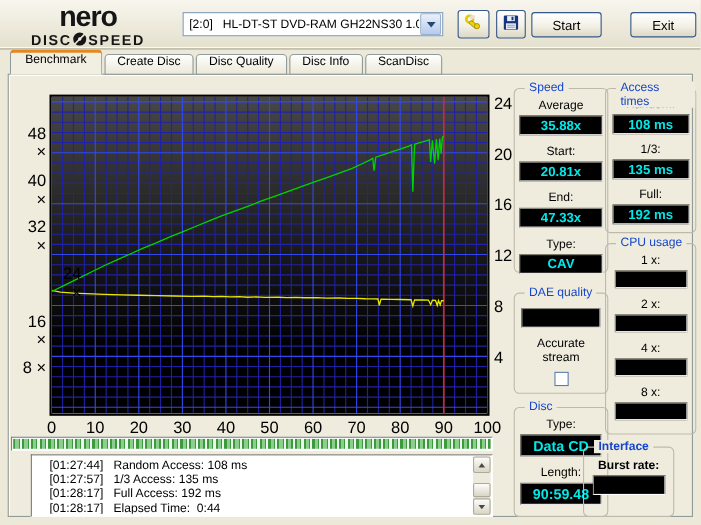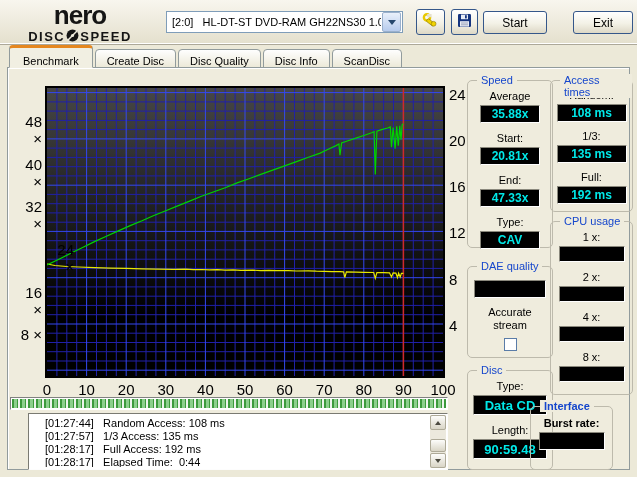--- a/index.html
+++ b/index.html
@@ -22,21 +22,21 @@
   .tri-down{width:0;height:0;border-left:4px solid transparent;border-right:4px solid transparent;
             border-top:5px solid #25476d;}
   .xp-btn{position:absolute;box-sizing:border-box;border:1px solid #35578a;border-radius:3px;
           background:linear-gradient(#ffffff,#f3f1e6 55%,#ddd8c6);
           display:flex;align-items:center;justify-content:center;font-size:12px;cursor:default;}
 
   
   .tabbar{position:absolute;left:9px;top:45px;height:23px;display:flex;align-items:flex-end;z-index:5;}
   .tab{box-sizing:border-box;height:19px;margin-right:2px;padding:0 11px;
        background:linear-gradient(#fefefe,#ece9d8);border:1px solid #919b9c;border-bottom:1px solid #919b9c;
-       border-radius:4px 4px 0 0;display:flex;align-items:flex-end;}
+       border-radius:4px 4px 0 0;display:flex;align-items:flex-start;}
   .tab.active{height:23px;padding:0 13px;background:#f1efe2;border-bottom:1px solid #f1efe2;
        border-top:3px solid #e5871f;}
   .page{position:absolute;left:7px;top:67px;width:623px;height:403px;box-sizing:border-box;
         border:1px solid #919b9c;background:#efecdd;box-shadow:inset 1px 1px 0 #fff;z-index:1;}
 
   
   .plot-frame{position:absolute;left:45px;top:86px;width:396px;height:288px;border:2px solid #000;z-index:2;}
   .plot-frame svg{display:block;}
   .tick{position:absolute;z-index:3;font-size:15px;color:#000;}
   .tick.l{width:28px;text-align:right;}
@@ -64,21 +64,21 @@
   
   .gbox{position:absolute;box-sizing:border-box;border:1px solid #bdbaac;border-radius:5px;z-index:2;
         display:flex;flex-direction:column;align-items:center;}
   .gtitle{position:absolute;top:-7px;left:9px;background:#efecdd;padding:0 4px;color:#1546cc;}
   .glabel{margin-bottom:2px;text-align:center;line-height:13px;}
   .lcd{box-sizing:border-box;background:#000;color:#00e8e8;font-weight:bold;font-size:12px;
        display:flex;align-items:center;justify-content:center;
        border:1px solid;border-color:#8a887c #fff #fff #8a887c;}
   .grow{display:flex;flex-direction:column;align-items:center;}
   #panel-speed{left:467px;top:80px;width:86px;height:168px;}
-  #panel-speed .lcd{width:60px;height:18px;}
+  #panel-speed .lcd{width:76px;height:18px;}
   #panel-speed .grow{margin-top:9px;}
   #panel-access{left:550px;top:80px;width:83px;height:132px;}
   #panel-access .lcd{width:70px;height:18px;}
   #panel-access .grow{margin-top:8px;}
   #panel-cpu{left:550px;top:221px;width:83px;height:174px;}
   #panel-cpu .lcd{width:66px;height:16px;}
   #panel-cpu .grow{margin-top:9px;}
   #panel-dae{left:467px;top:266px;width:86px;height:92px;}
   #panel-dae .lcd{width:72px;height:18px;margin-top:13px;}
   #panel-disc{left:467px;top:370px;width:86px;height:100px;}

